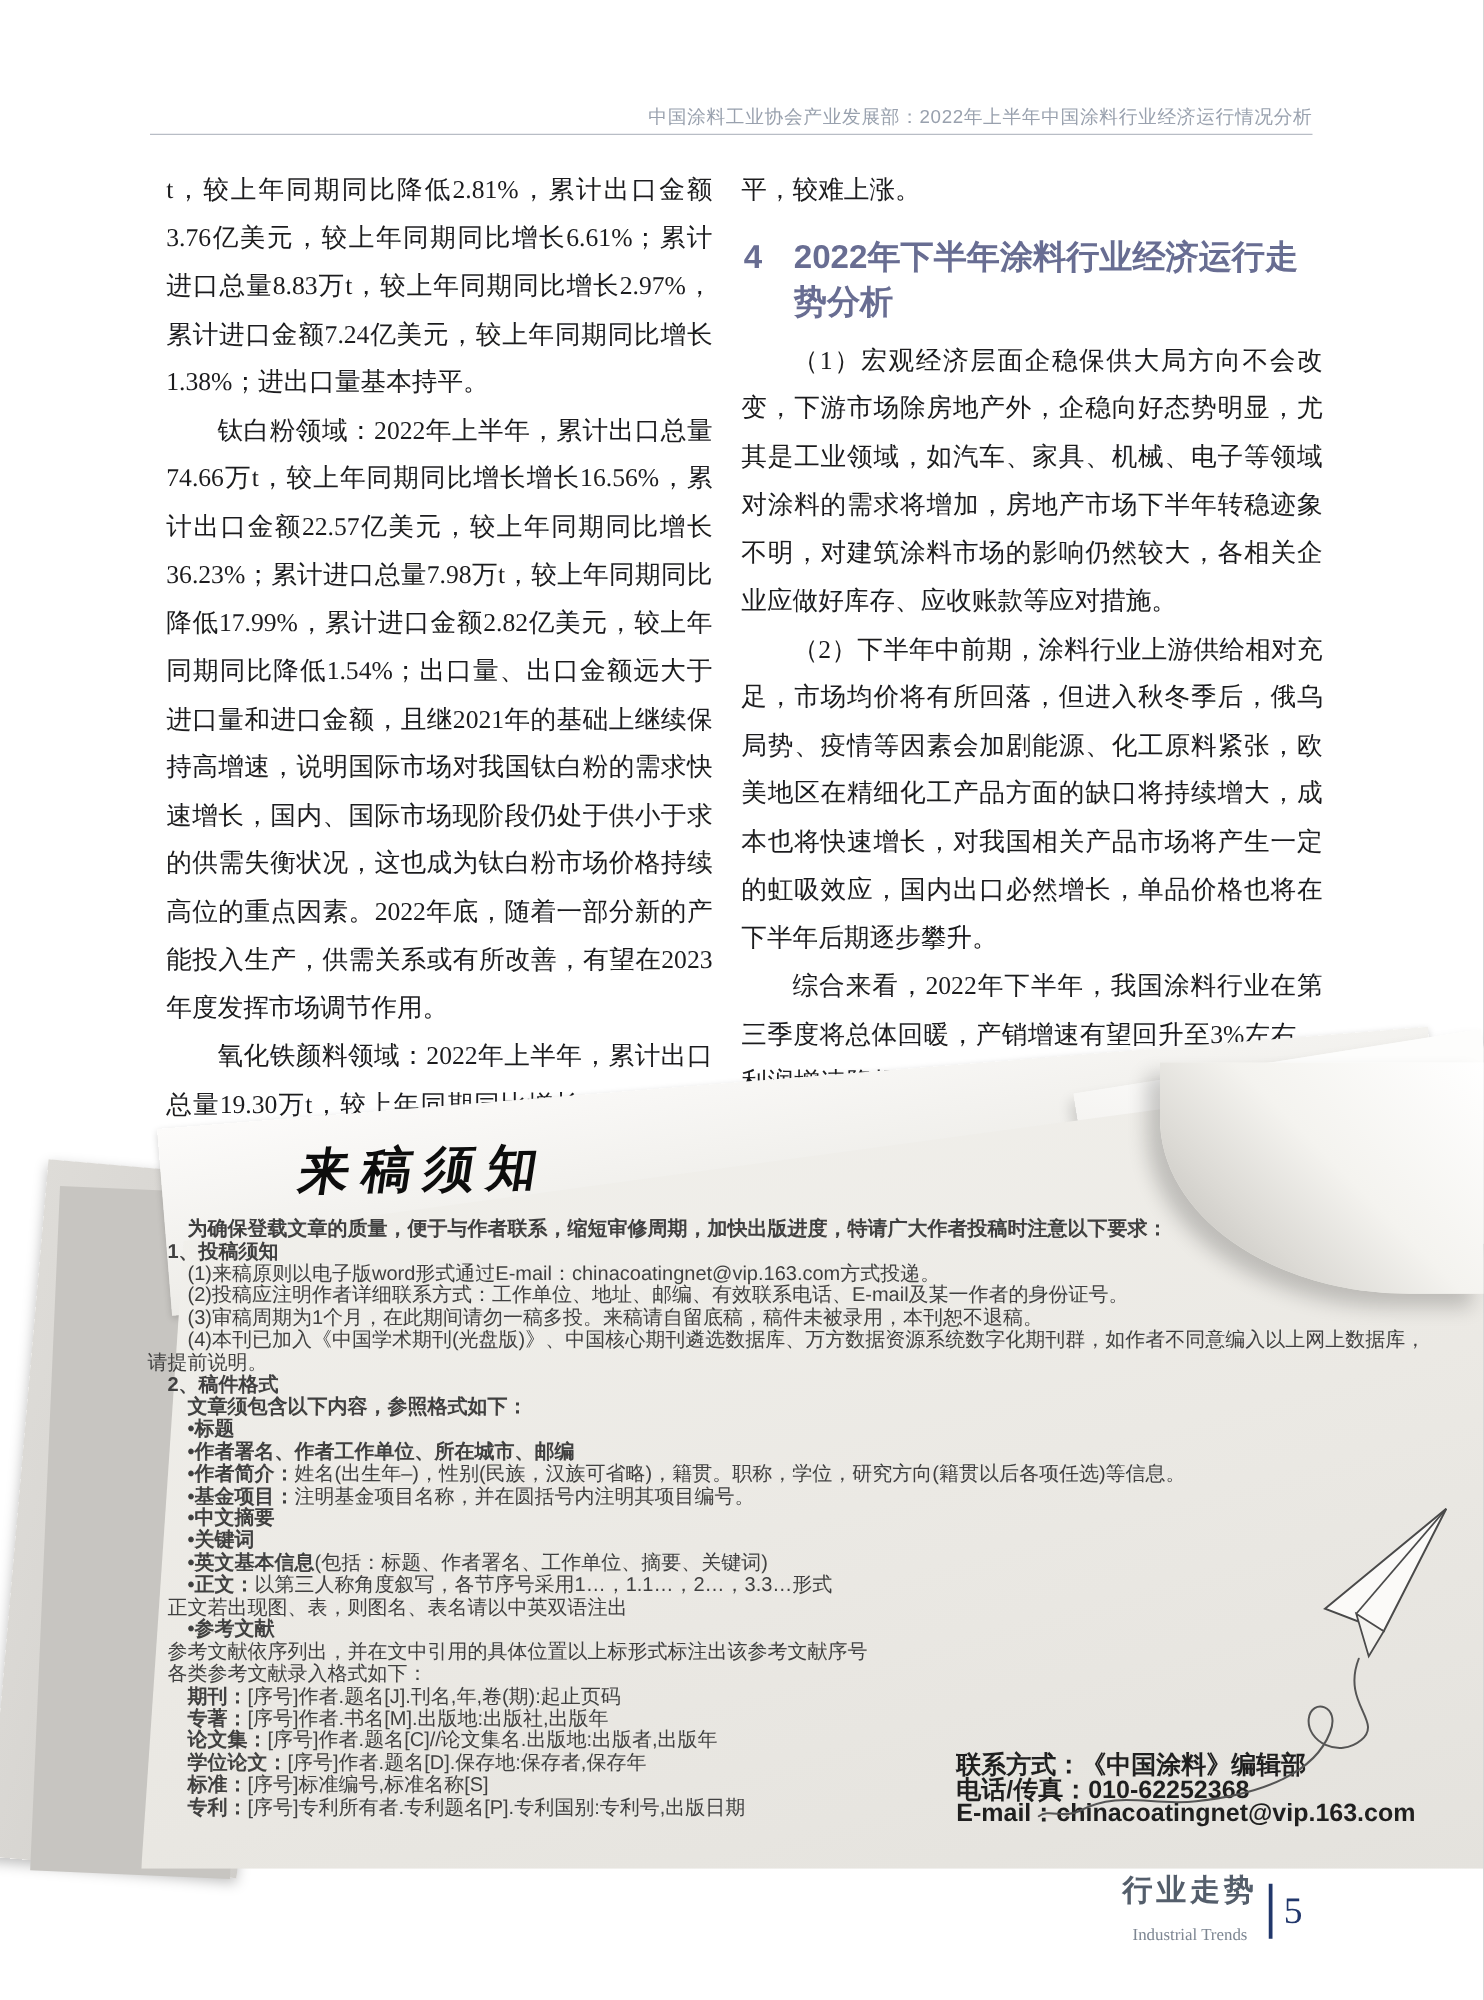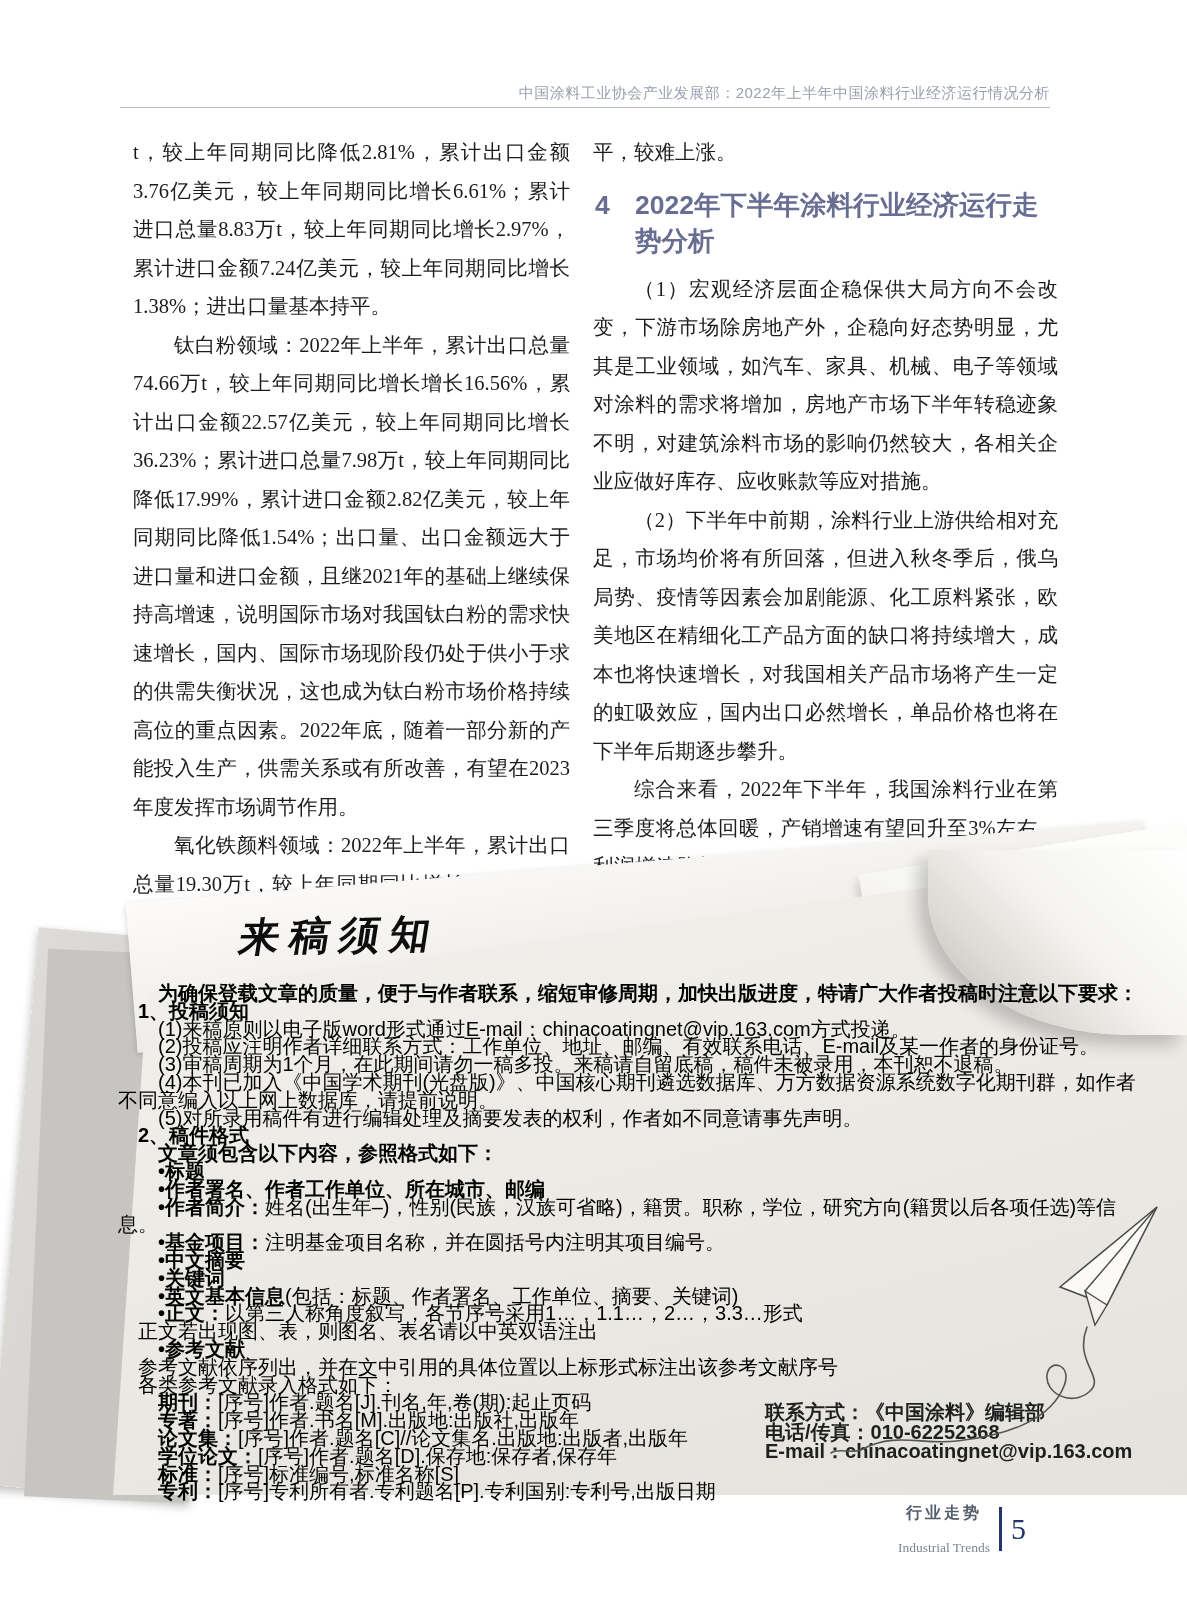--- a/index.html
+++ b/index.html
@@ -87,23 +87,23 @@
   }
 
   
   .notice-title {
     position:absolute; left:240px; top:68px;
     font-family:"Liberation Sans","DejaVu Sans",sans-serif;
     font-weight:900; font-size:40px; color:#0d0d0d;
     letter-spacing:10px; transform:skewX(-10deg) rotate(-1.2deg);
   }
   .notice-body {
-    position:absolute; left:118px; top:145px; width:1032px;
-    font-family:"Liberation Sans","DejaVu Sans",sans-serif;
-    font-size:20px; line-height:17.8px; color:#000000;
+    position:absolute; left:118px; top:135px; width:1032px;
+    font-family:"Liberation Sans","DejaVu Sans",sans-serif;
+    font-size:16px; line-height:17.8px; color:#404040;
   }
   .notice-body p { margin:0; }
   .n-intro  { text-indent:2em; font-weight:bold; }
   .n-sec    { text-indent:1em; font-weight:bold; }
   .n-item   { text-indent:2em; }
   .n-bullet { text-indent:2em; }
   .n-plain  { text-indent:1em; }
   .n-ref    { text-indent:2em; }
   .b        { font-weight:bold; }
   .email { color:inherit; cursor:pointer; }
@@ -117,21 +117,21 @@
   .plane-svg { position:absolute; left:755px; top:355px; }
 
   
   .page-footer {
     position:absolute; left:898px; top:1502px;
     display:flex; align-items:center;
   }
   .f-text { text-align:center; margin-right:9px; }
   .f-zh {
     font-family:"Liberation Sans","DejaVu Sans",sans-serif;
-    font-weight:bold; font-size:16px; color:#545e6b; letter-spacing:3px; line-height:22px;
+    font-weight:bold; font-size:24px; color:#545e6b; letter-spacing:3px; line-height:22px;
   }
   .f-en { font-size:13.5px; color:#7d8692; line-height:16px;margin-top:16px; }
   .f-bar { width:3px; height:44px; background:#21376b; margin-right:9px; }
   .f-num { font-size:30px; color:#21376b; }
 </style>
 </head>
 <body>
 
 <div class="page">
 
@@ -172,21 +172,20 @@
 
     <div class="notice-title">来稿须知</div>
 
     <div class="notice-body">
       <p class="n-intro">为确保登载文章的质量，便于与作者联系，缩短审修周期，加快出版进度，特请广大作者投稿时注意以下要求：</p>
       <p class="n-sec">1、投稿须知</p>
       <p class="n-item"><span>(1)来稿原则以电子版word形式通过E-mail：</span><a class="email">chinacoatingnet@vip.163.com</a><span>方式投递。</span></p>
       <p class="n-item">(2)投稿应注明作者详细联系方式：工作单位、地址、邮编、有效联系电话、E-mail及某一作者的身份证号。</p>
       <p class="n-item">(3)审稿周期为1个月，在此期间请勿一稿多投。来稿请自留底稿，稿件未被录用，本刊恕不退稿。</p>
       <p class="n-item">(4)本刊已加入《中国学术期刊(光盘版)》、中国核心期刊遴选数据库、万方数据资源系统数字化期刊群，如作者不同意编入以上网上数据库，请提前说明。</p>
-      <p class="n-item">(5)对所录用稿件有进行编辑处理及摘要发表的权利，作者如不同意请事先声明。</p>
       <p class="n-sec">2、稿件格式</p>
       <p class="n-item b">文章须包含以下内容，参照格式如下：</p>
 
       <p class="n-bullet"><span class="b">•标题</span><span></span></p>
       <p class="n-bullet"><span class="b">•作者署名、作者工作单位、所在城市、邮编</span><span></span></p>
       <p class="n-bullet"><span class="b">•作者简介：</span><span>姓名(出生年–)，性别(民族，汉族可省略)，籍贯。职称，学位，研究方向(籍贯以后各项任选)等信息。</span></p>
       <p class="n-bullet"><span class="b">•基金项目：</span><span>注明基金项目名称，并在圆括号内注明其项目编号。</span></p>
       <p class="n-bullet"><span class="b">•中文摘要</span><span></span></p>
       <p class="n-bullet"><span class="b">•关键词</span><span></span></p>
       <p class="n-bullet"><span class="b">•英文基本信息</span><span>(包括：标题、作者署名、工作单位、摘要、关键词)</span></p>

